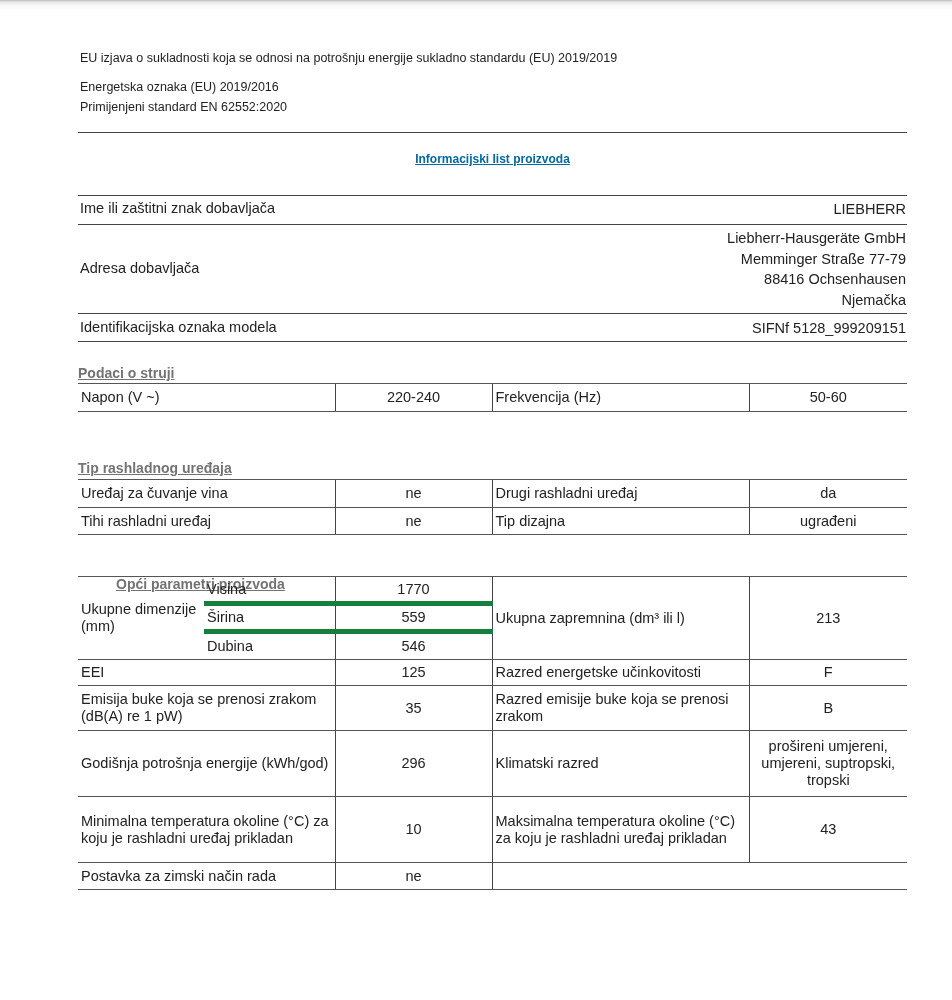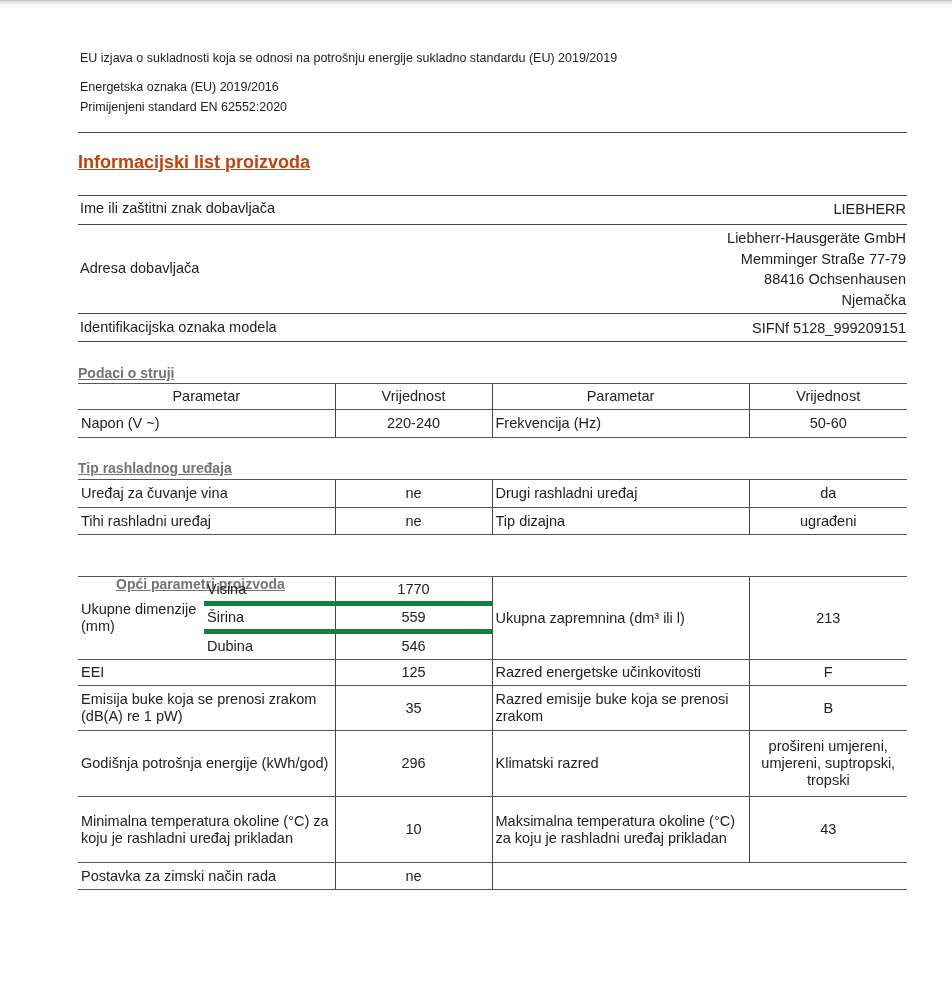--- a/index.html
+++ b/index.html
@@ -9,22 +9,22 @@
   }
   .top-shadow { position: absolute; left: 0; top: 0; width: 952px; height: 10px;
     background: linear-gradient(#bdbdbd 0, #e6e6e6 2px, #f7f7f7 5px, #ffffff 10px); }
   .page { position: absolute; left: 78px; top: 0; width: 829px; }
   .intro { font-size: 12.5px; color: #222; }
   .intro div { position: absolute; left: 2px; white-space: nowrap; }
   .intro .l1 { top: 51px; }
   .intro .l2 { top: 80px; }
   .intro .l3 { top: 100px; }
   .rule { position: absolute; left: 0; width: 829px; border-top: 1.5px solid #444; }
-  .title { position: absolute; top: 152px; left: 0; width: 829px; 
-    font-weight: bold; font-size: 18px; text-decoration: underline; color: #c2410c; }
+  .title { position: absolute; top: 152px; left: 0; width: 829px; text-align: center;
+    font-weight: bold; font-size: 12px; text-decoration: underline; color: #0369a1; }
   .kv-row { position: absolute; left: 0; width: 829px; font-size: 14.5px; color: #222; }
   .kv-row .k { position: absolute; left: 2px; }
   .kv-row .v { position: absolute; right: 1px; text-align: right; line-height: 20.5px; }
   .sec-title { position: absolute; left: 0; font-weight: bold; font-size: 14px; text-decoration: underline; color: #737373; }
   table.grid { position: absolute; left: 0; width: 829px; border-collapse: collapse; font-size: 14.5px; color: #222; table-layout: fixed; }
   table.grid td { border-bottom: 1.5px solid #555; padding: 0 3px; line-height: 17px; vertical-align: middle; }
   table.grid tr:first-child td { border-top: 1.5px solid #555; }
   table.grid td.c { text-align: center; }
   table.grid td.vl { border-left: 1.5px solid #444; }
   table.grid td.sub { border-bottom: 5px solid #15803d; }
@@ -70,26 +70,20 @@
 
   <div class="sec-title" style="top:365px;">Podaci o struji</div>
   <table class="grid" style="top:383px;">
     <colgroup>
         <col style="width:257px">
         <col style="width:157px">
         <col style="width:257px">
         <col style="width:158px">
       </colgroup>
     <tbody>
-        <tr style="height:26px;">
-      <td class="c">Parametar</td>
-      <td class="c vl">Vrijednost</td>
-      <td class="c vl">Parametar</td>
-      <td class="c vl">Vrijednost</td>
-    </tr>
     <tr style="height:28px;">
       <td>Napon (V ~)</td>
       <td class="c vl">220-240</td>
       <td class="vl">Frekvencija (Hz)</td>
       <td class="c vl">50-60</td>
     </tr>
   </tbody>
     </table>
 
   <div class="sec-title" style="top:460px;">Tip rashladnog uređaja</div>

